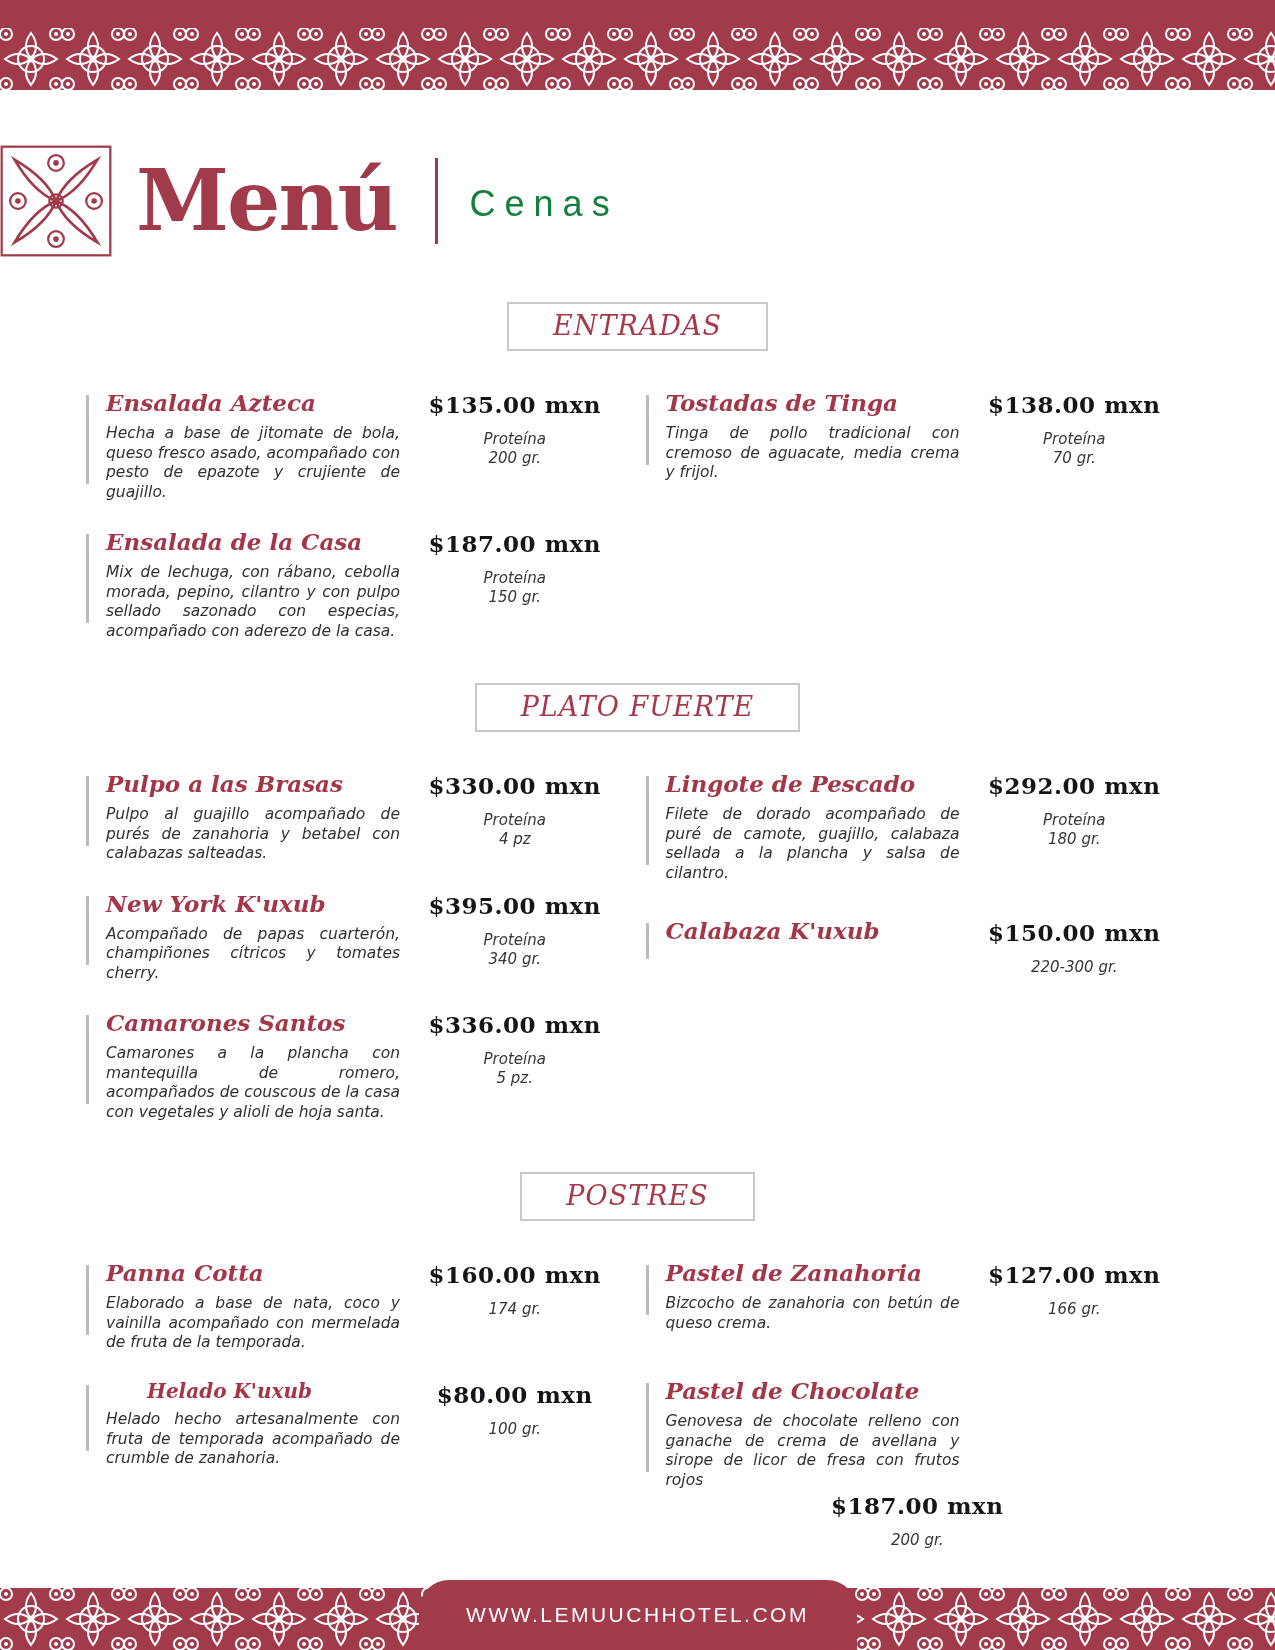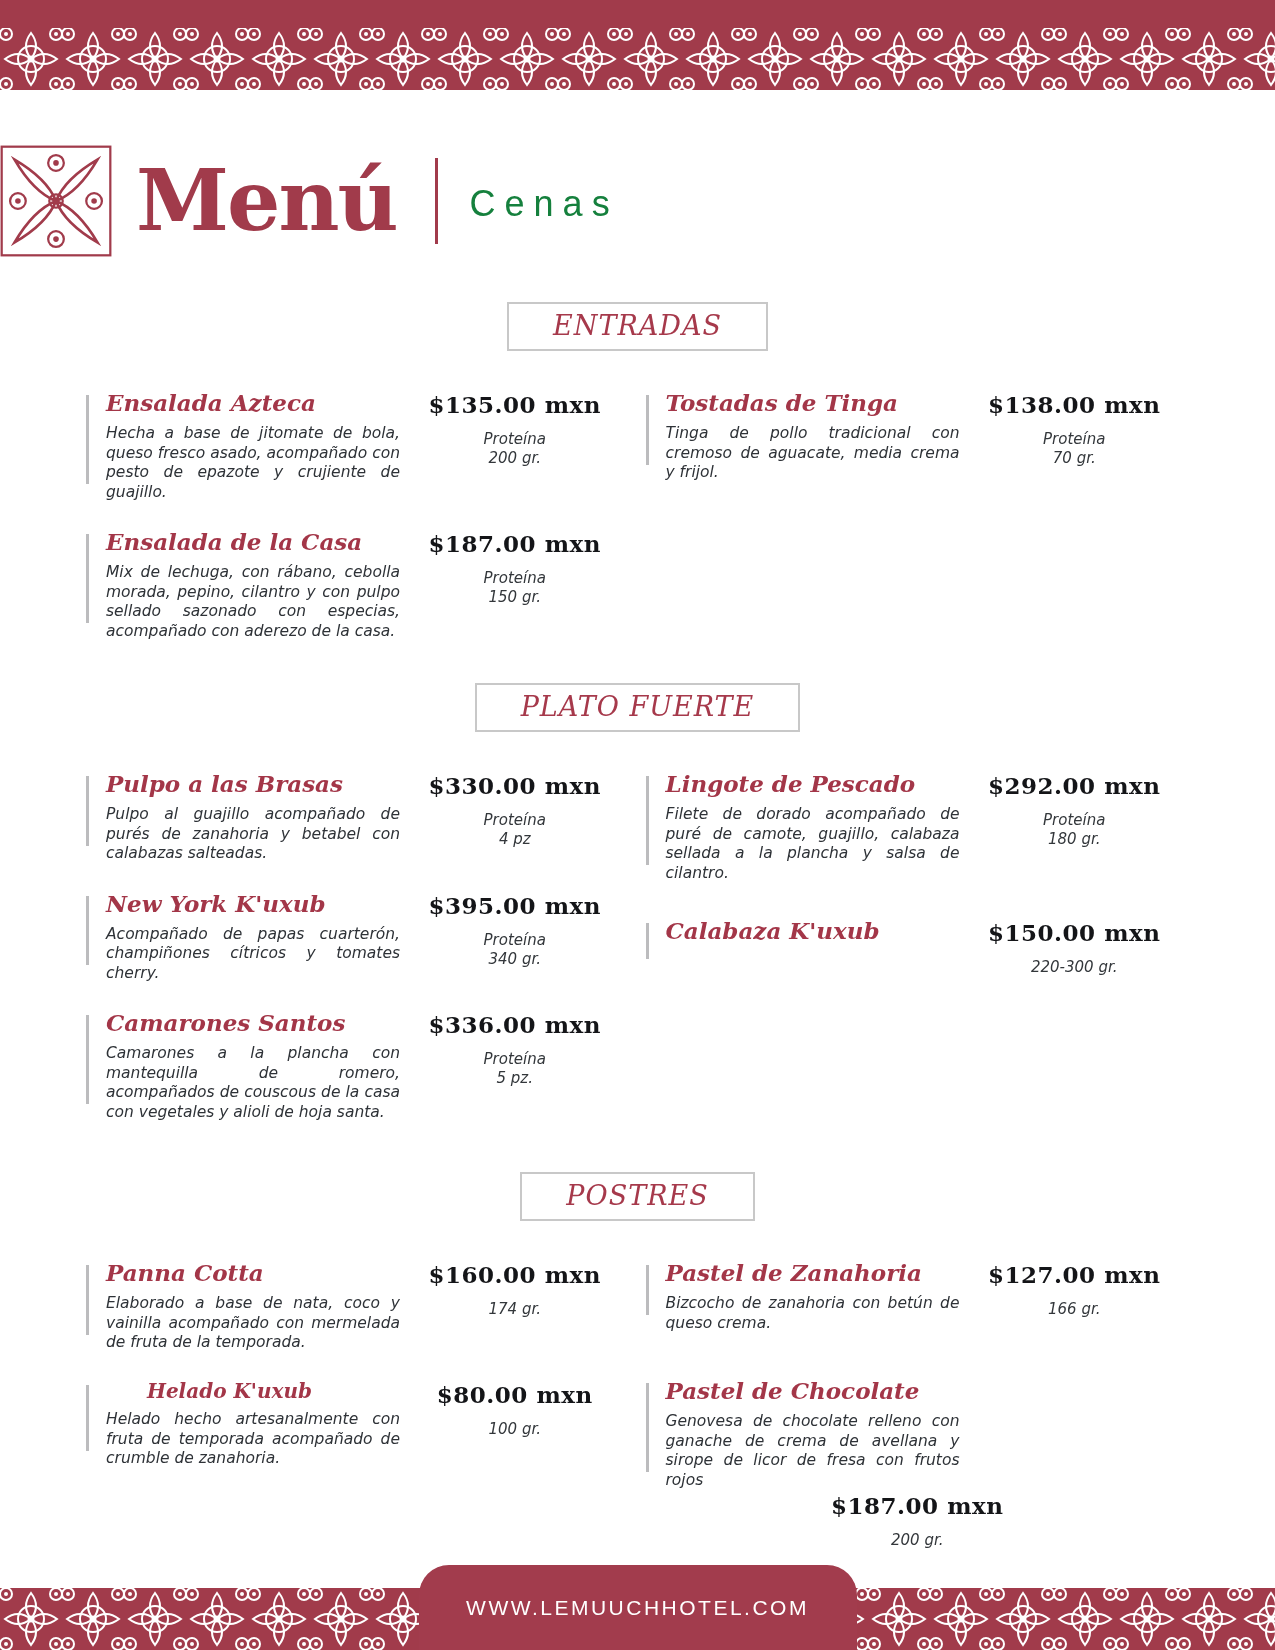--- a/index.html
+++ b/index.html
@@ -70,21 +70,21 @@
 
   
   .note {
     margin:28px 0 0 110px; font-family:"Liberation Sans", sans-serif;
     font-size:19px; color:#17181A;
   }
   .footer { position:absolute; left:0; right:0; bottom:0; height:85px; }
   .footer-pattern { position:absolute; left:0; bottom:0; width:1275px; height:62px; display:block; }
   .footer-tab {
     position:absolute; left:50%; transform:translateX(-50%); bottom:0;
-    width:438px; height:85px; background:#A23C4D; border-radius:30px 30px 0 0;
+    width:438px; height:70px; background:#A23C4D; border-radius:30px 30px 0 0;
     z-index:2; display:flex; align-items:center; justify-content:center;
   }
   .footer-website {
     font-family:"Liberation Sans", sans-serif; font-size:21px;
     letter-spacing:2.5px; color:#ffffff;
   }
 </style>
 </head>
 <body>
 

